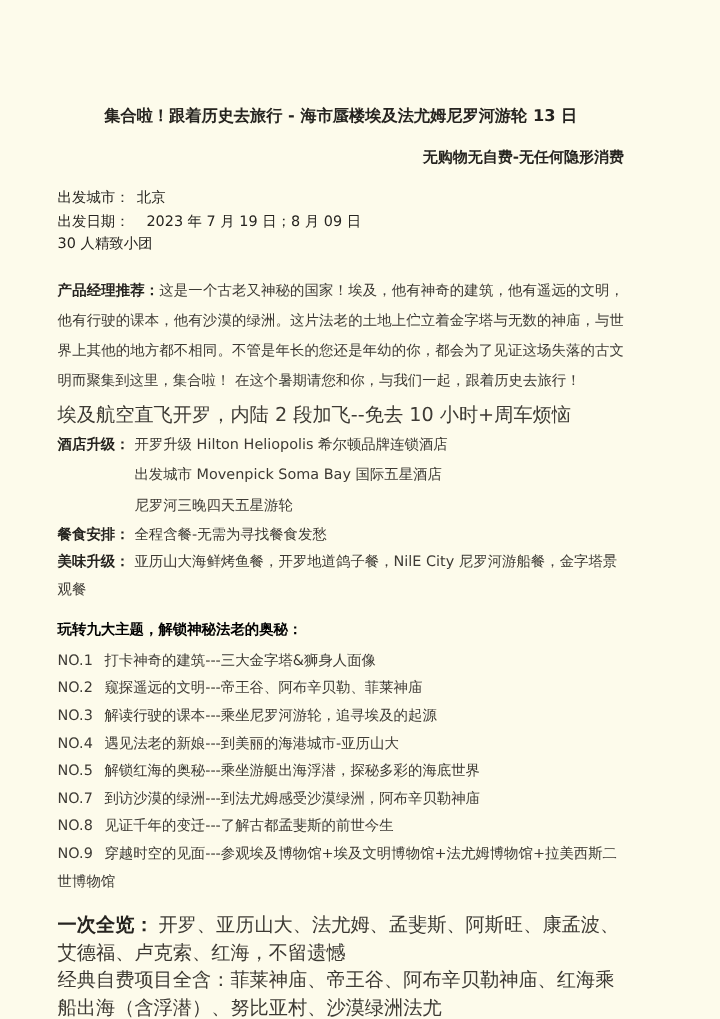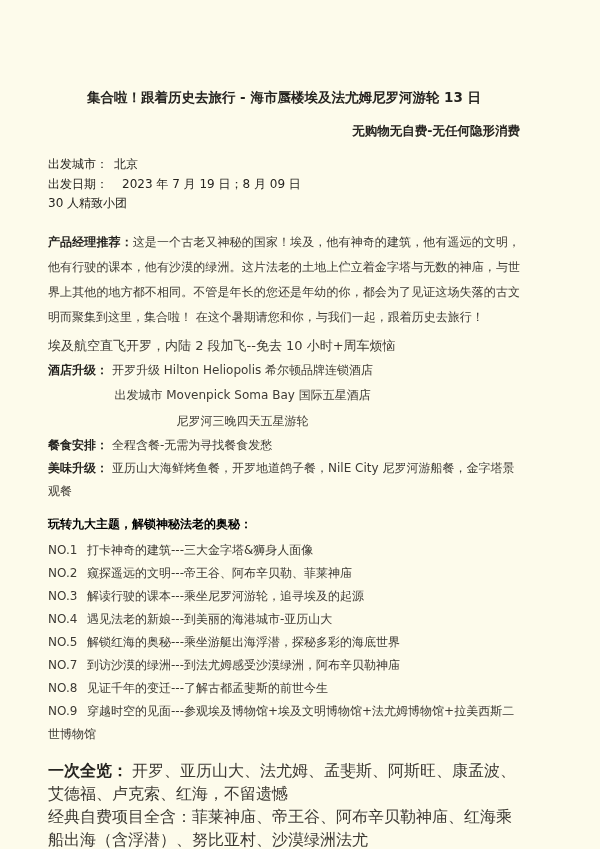--- a/index.html
+++ b/index.html
@@ -29,25 +29,25 @@
   .departure .val-city { margin-left: 6px; }
   .departure .val-date { margin-left: 14px; }
 
   .recommendation {
     margin: 16px 0 0 0;
     font-size: 12px; line-height: 25px; text-align: justify;
     color: #3d3a34;
   }
   .recommendation strong { color: #262420; }
 
-  .flight-line { margin: 4px 0 0 0; font-size: 13px; line-height: 24px; color: #3d3a34; }
+  .flight-line { margin: 4px 0 0 0; font-size: 16px; line-height: 24px; color: #3d3a34; }
 
   .hotel-block { display: flex; font-size: 12px; line-height: 25.5px; }
   .hotel-block .lbl { font-weight: 700; color: #262420; white-space: nowrap; margin-right: 4px; }
-  .hotel-block .lines p { margin: 0; text-align: center; }
+  .hotel-block .lines p { margin: 0; }
 
   .inline-row { margin: 0; font-size: 12px; line-height: 23px; color: #3d3a34; }
   .inline-row strong { color: #262420; margin-right: 4px; }
 
   .themes-heading {
     margin: 12px 0 0 0;
     font-size: 12px; font-weight: 700; color: #000000; line-height: 18px;
   }
   .theme-list { margin-top: 6px; }
   .theme-row { font-size: 12px; line-height: 23px; color: #3d3a34; }

